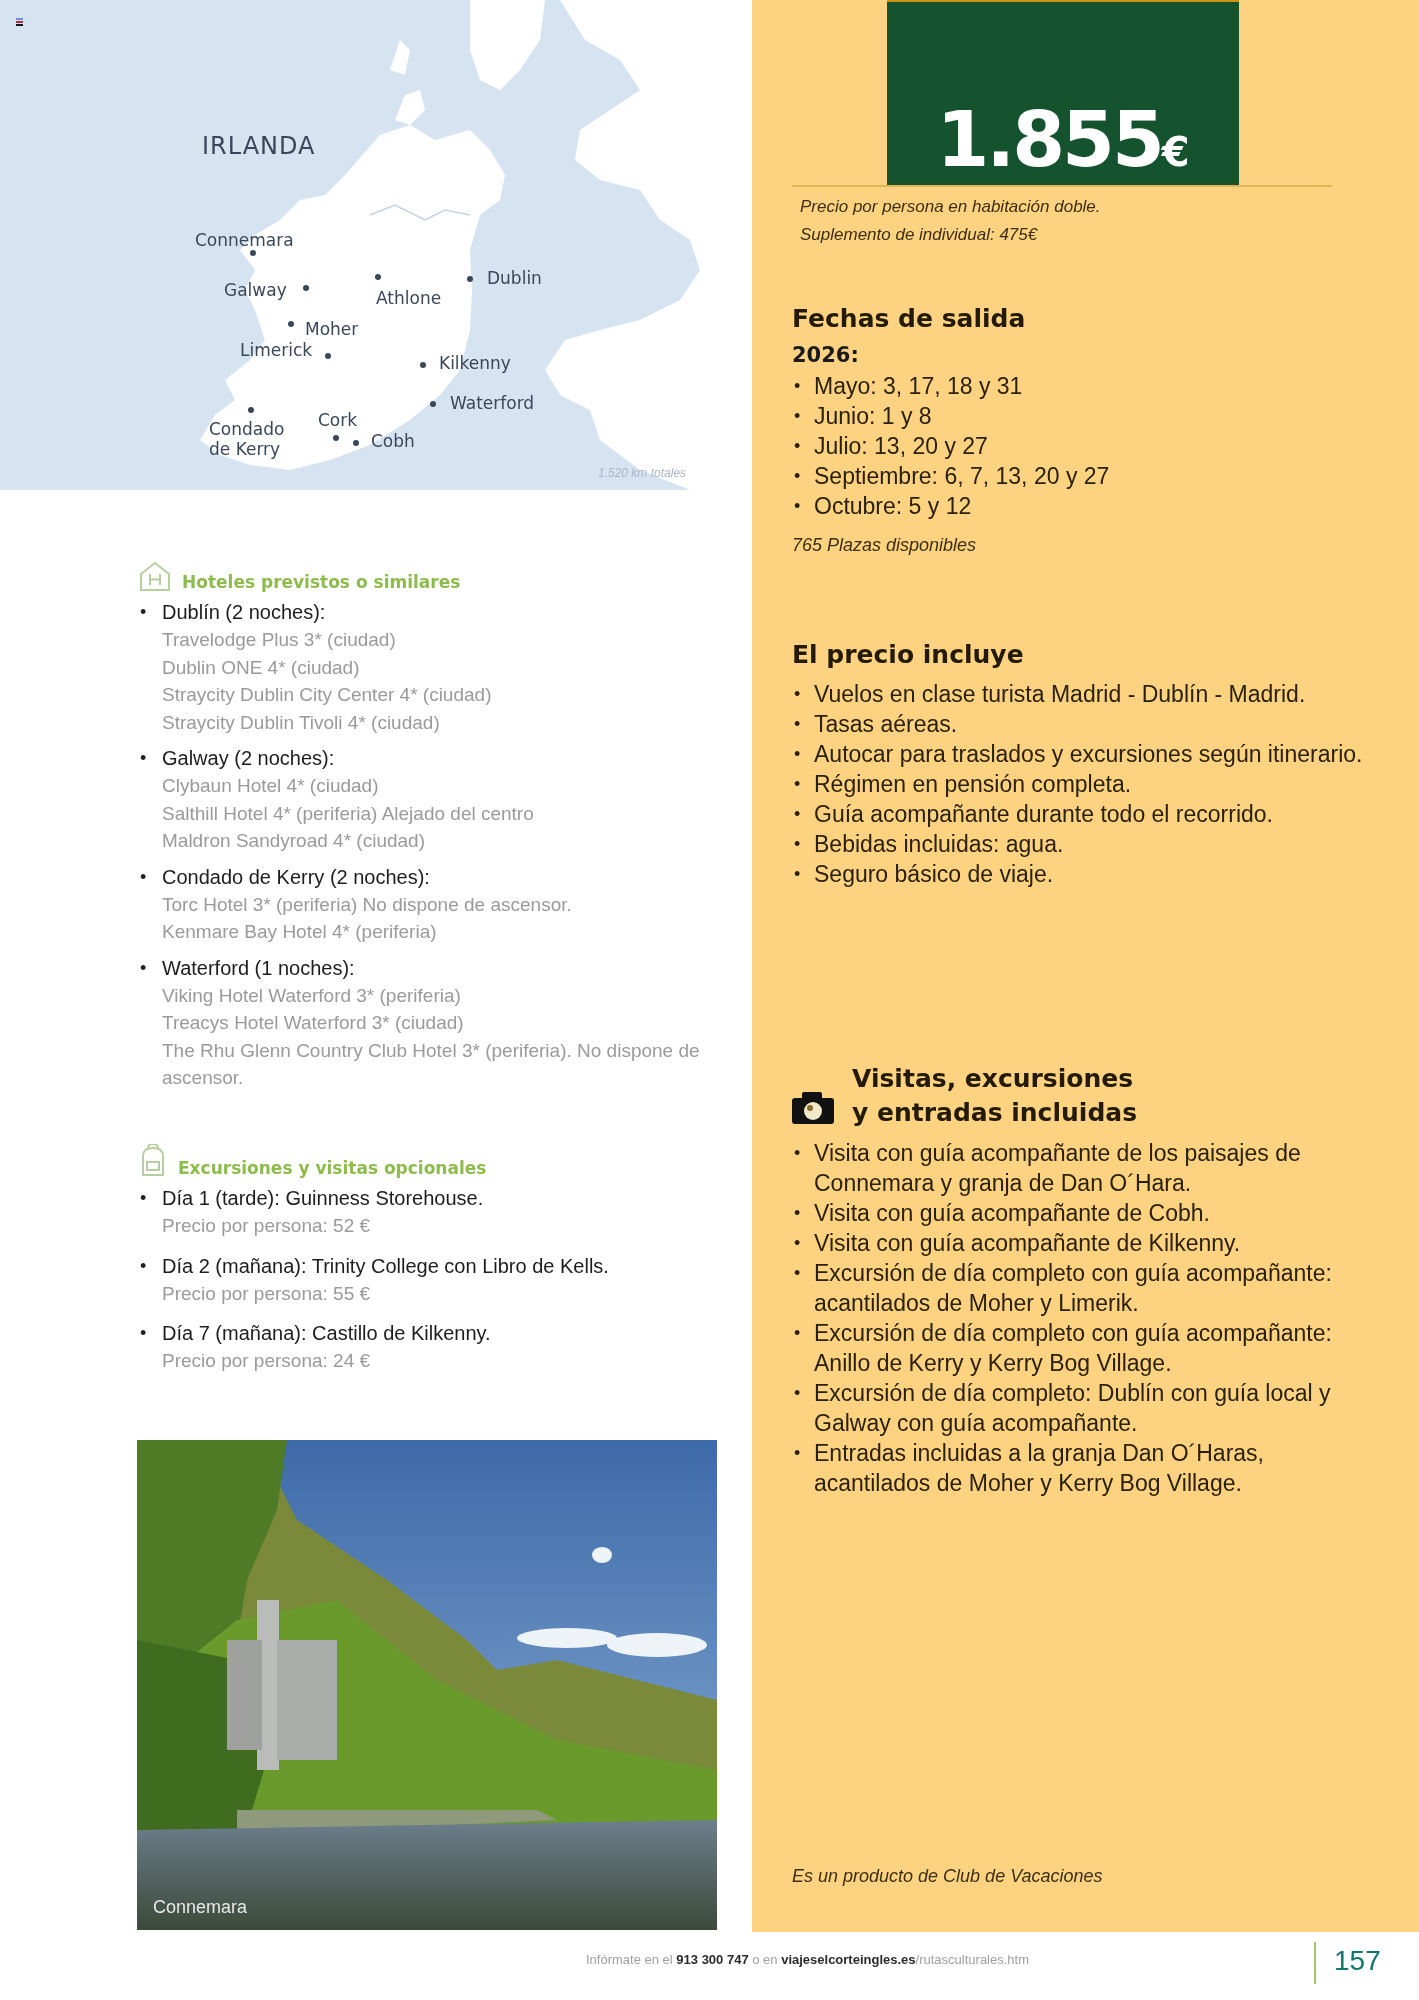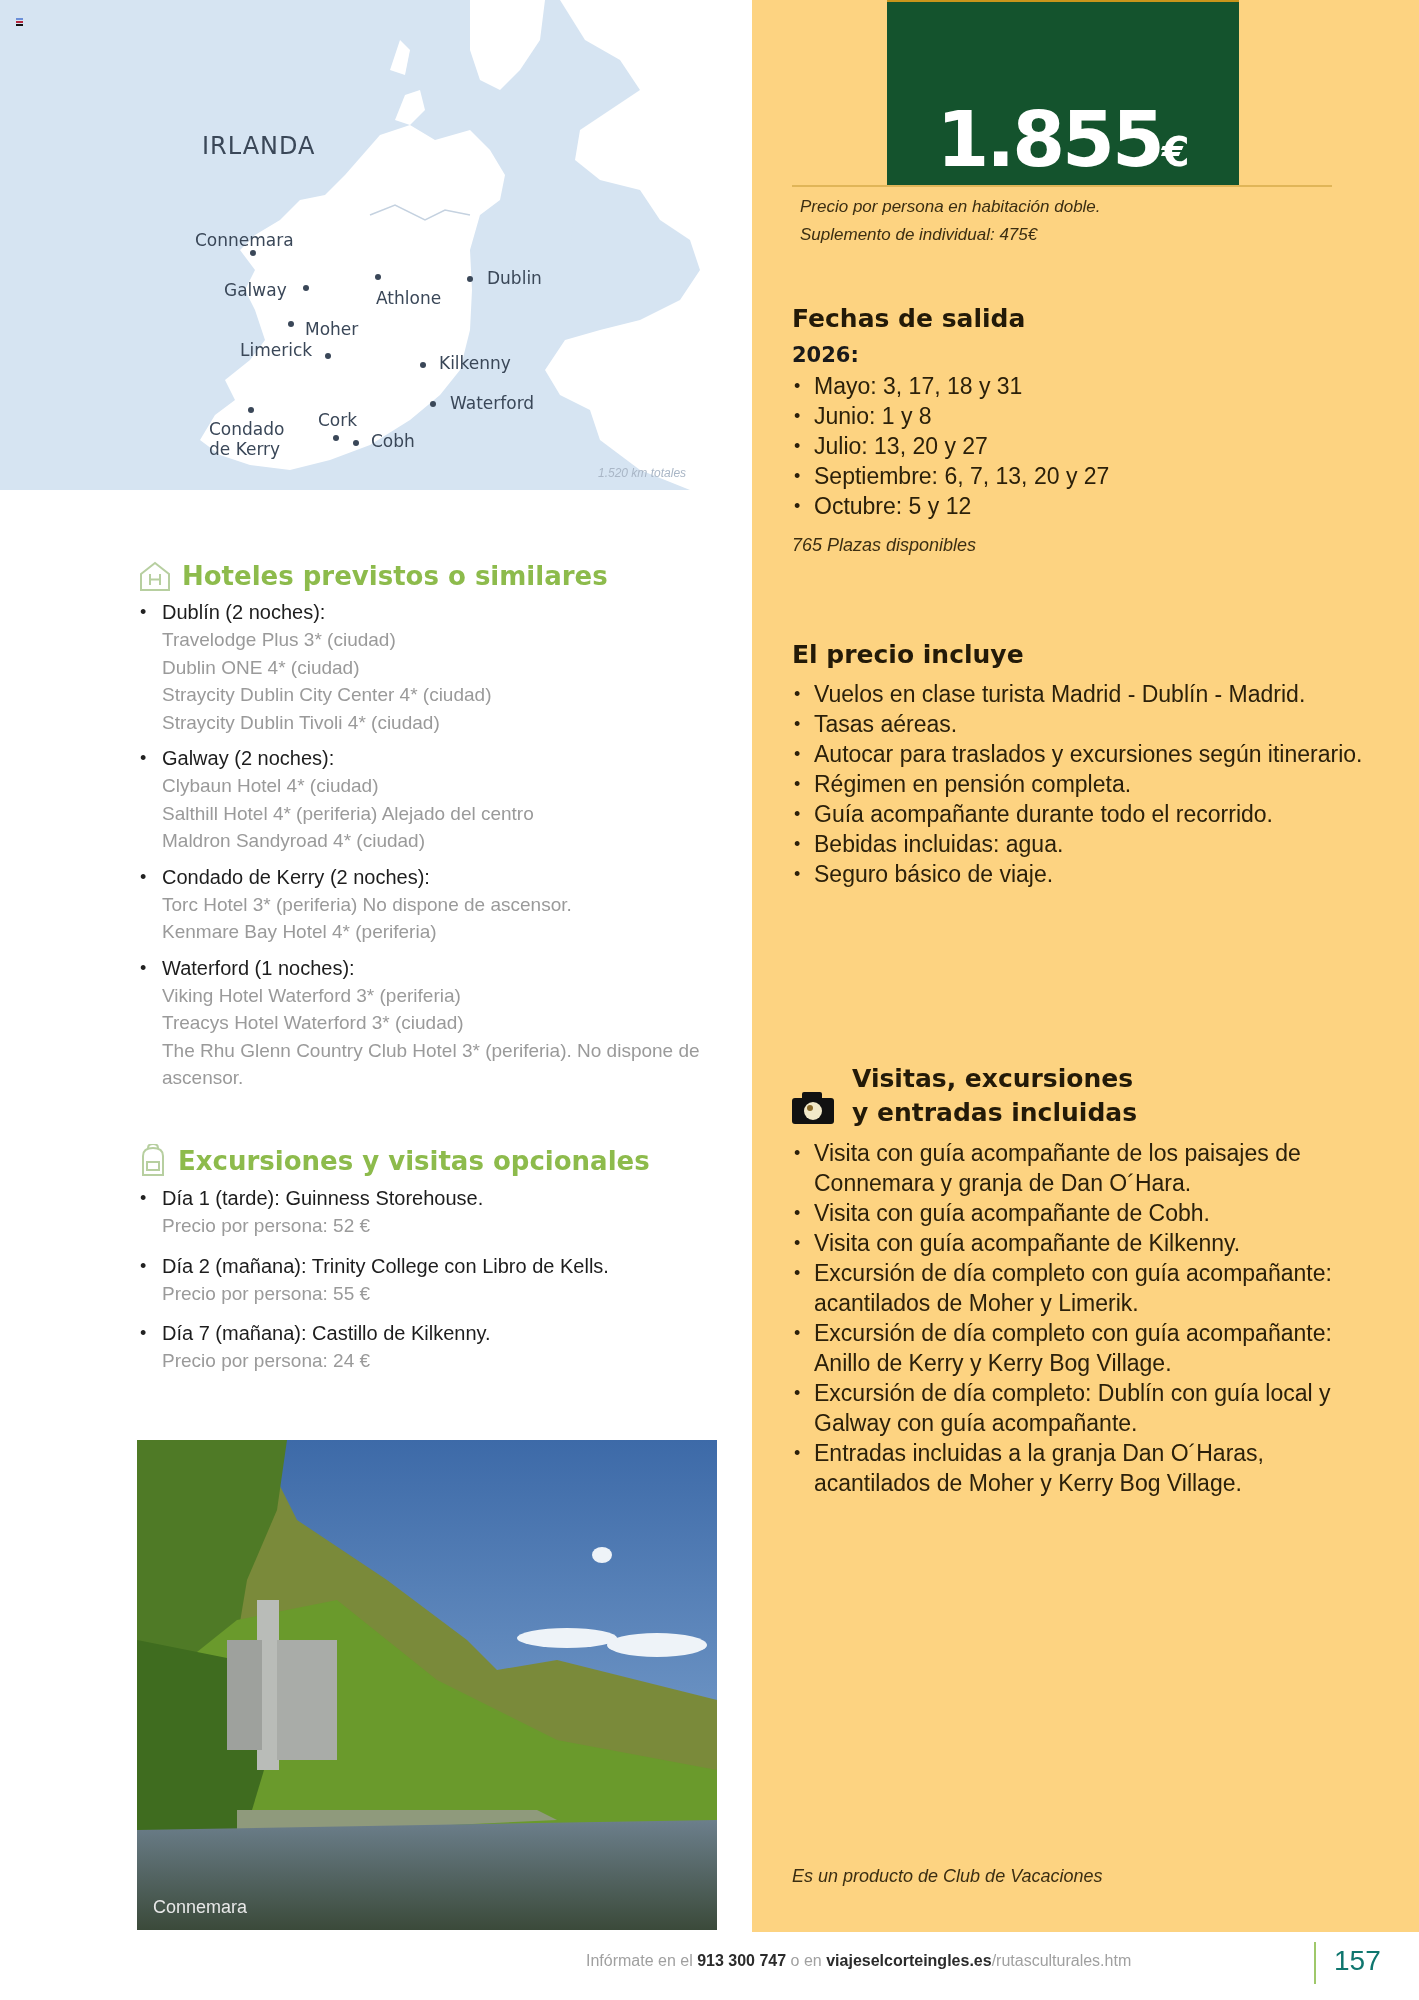--- a/index.html
+++ b/index.html
@@ -51,37 +51,37 @@
   .visitas-head .camera {
     position: absolute; left: 0; top: 30px; width: 42px; height: 32px;
   }
   .visitas-head .section-title { line-height: 34px; }
 
   .club-note { position: absolute; left: 40px; top: 1866px; font-size: 18px; font-style: italic; color: #3b2e12; }
 
   
   .l-section { position: absolute; left: 138px; width: 600px; }
   .green-title {
-    font-family: "DejaVu Sans", sans-serif; font-weight: bold; font-size: 26px; color: #8dbb4c;
-    display: flex; align-items: center; gap: 10px; margin-bottom: 6px;
+    font-family: "DejaVu Sans", sans-serif; font-weight: bold; font-size: 17px; color: #8dbb4c;
+    display: flex; align-items: flex-end; gap: 10px; margin-bottom: 6px;
   }
   .green-title svg { flex: 0 0 auto; }
   .l-list { list-style: none; }
   .l-list li { position: relative; padding-left: 24px; margin-bottom: 8px; }
   .l-list li::before { content: "•"; position: absolute; left: 2px; top: 0; font-size: 18px; line-height: 28px; color: #222; }
   .l-head { font-weight: normal; font-size: 20px; line-height: 28px; color: #1d1d1d; }
   .l-sub { font-size: 19px; line-height: 27.5px; color: #9a9a9a; }
 
   .photo {
     position: absolute; left: 137px; top: 1440px; width: 580px; height: 490px; overflow: hidden;
   }
   .photo-caption { position: absolute; left: 16px; bottom: 12px; color: #e8e8e8; font-size: 18px; }
 
   
-  .footer { position: absolute; left: 586px; top: 1952px; font-size: 16px; color: #a0a0a0; white-space: nowrap; }
+  .footer { position: absolute; left: 586px; top: 1952px; font-size: 13px; color: #a0a0a0; white-space: nowrap; }
   .footer b { color: #2b2b2b; }
   .footer-rule { position: absolute; left: 1314px; top: 1942px; width: 2px; height: 42px; background: #9fc86a; }
   .page-num { position: absolute; left: 1334px; top: 1945px; font-size: 28px; color: #0f766e; }
 </style>
 </head>
 <body>
 
 <div class="map">
   <svg class="land" width="752" height="490" viewBox="0 0 752 490">
 

